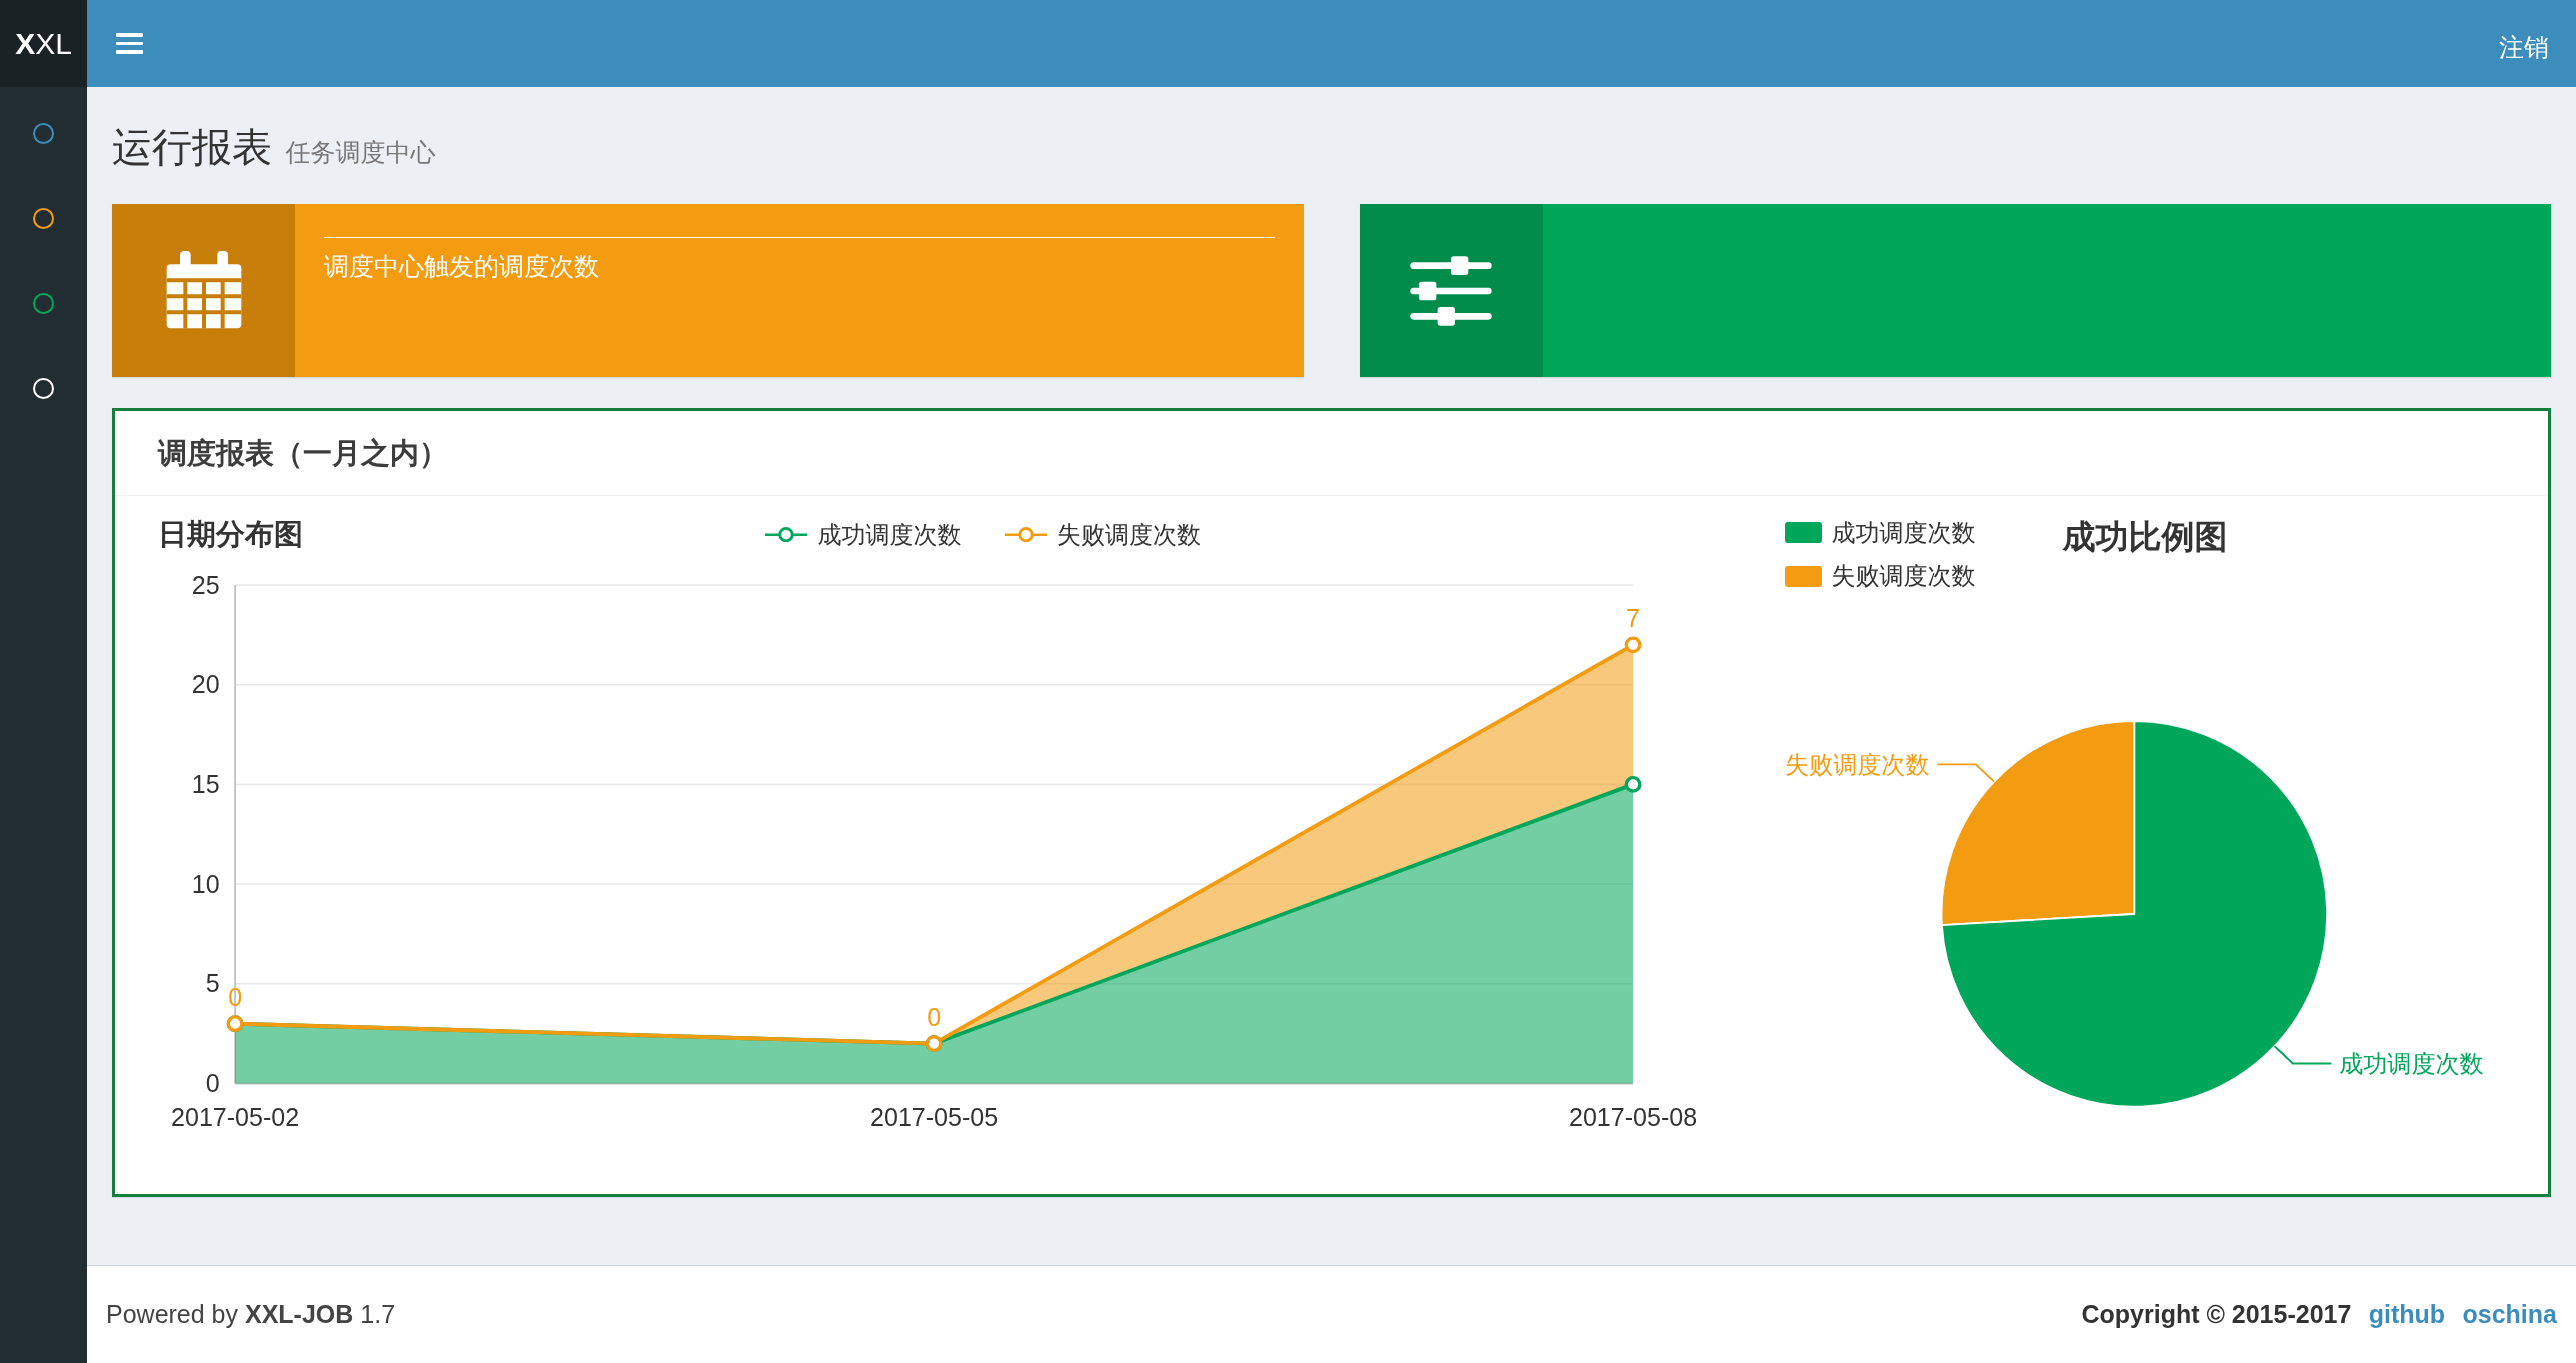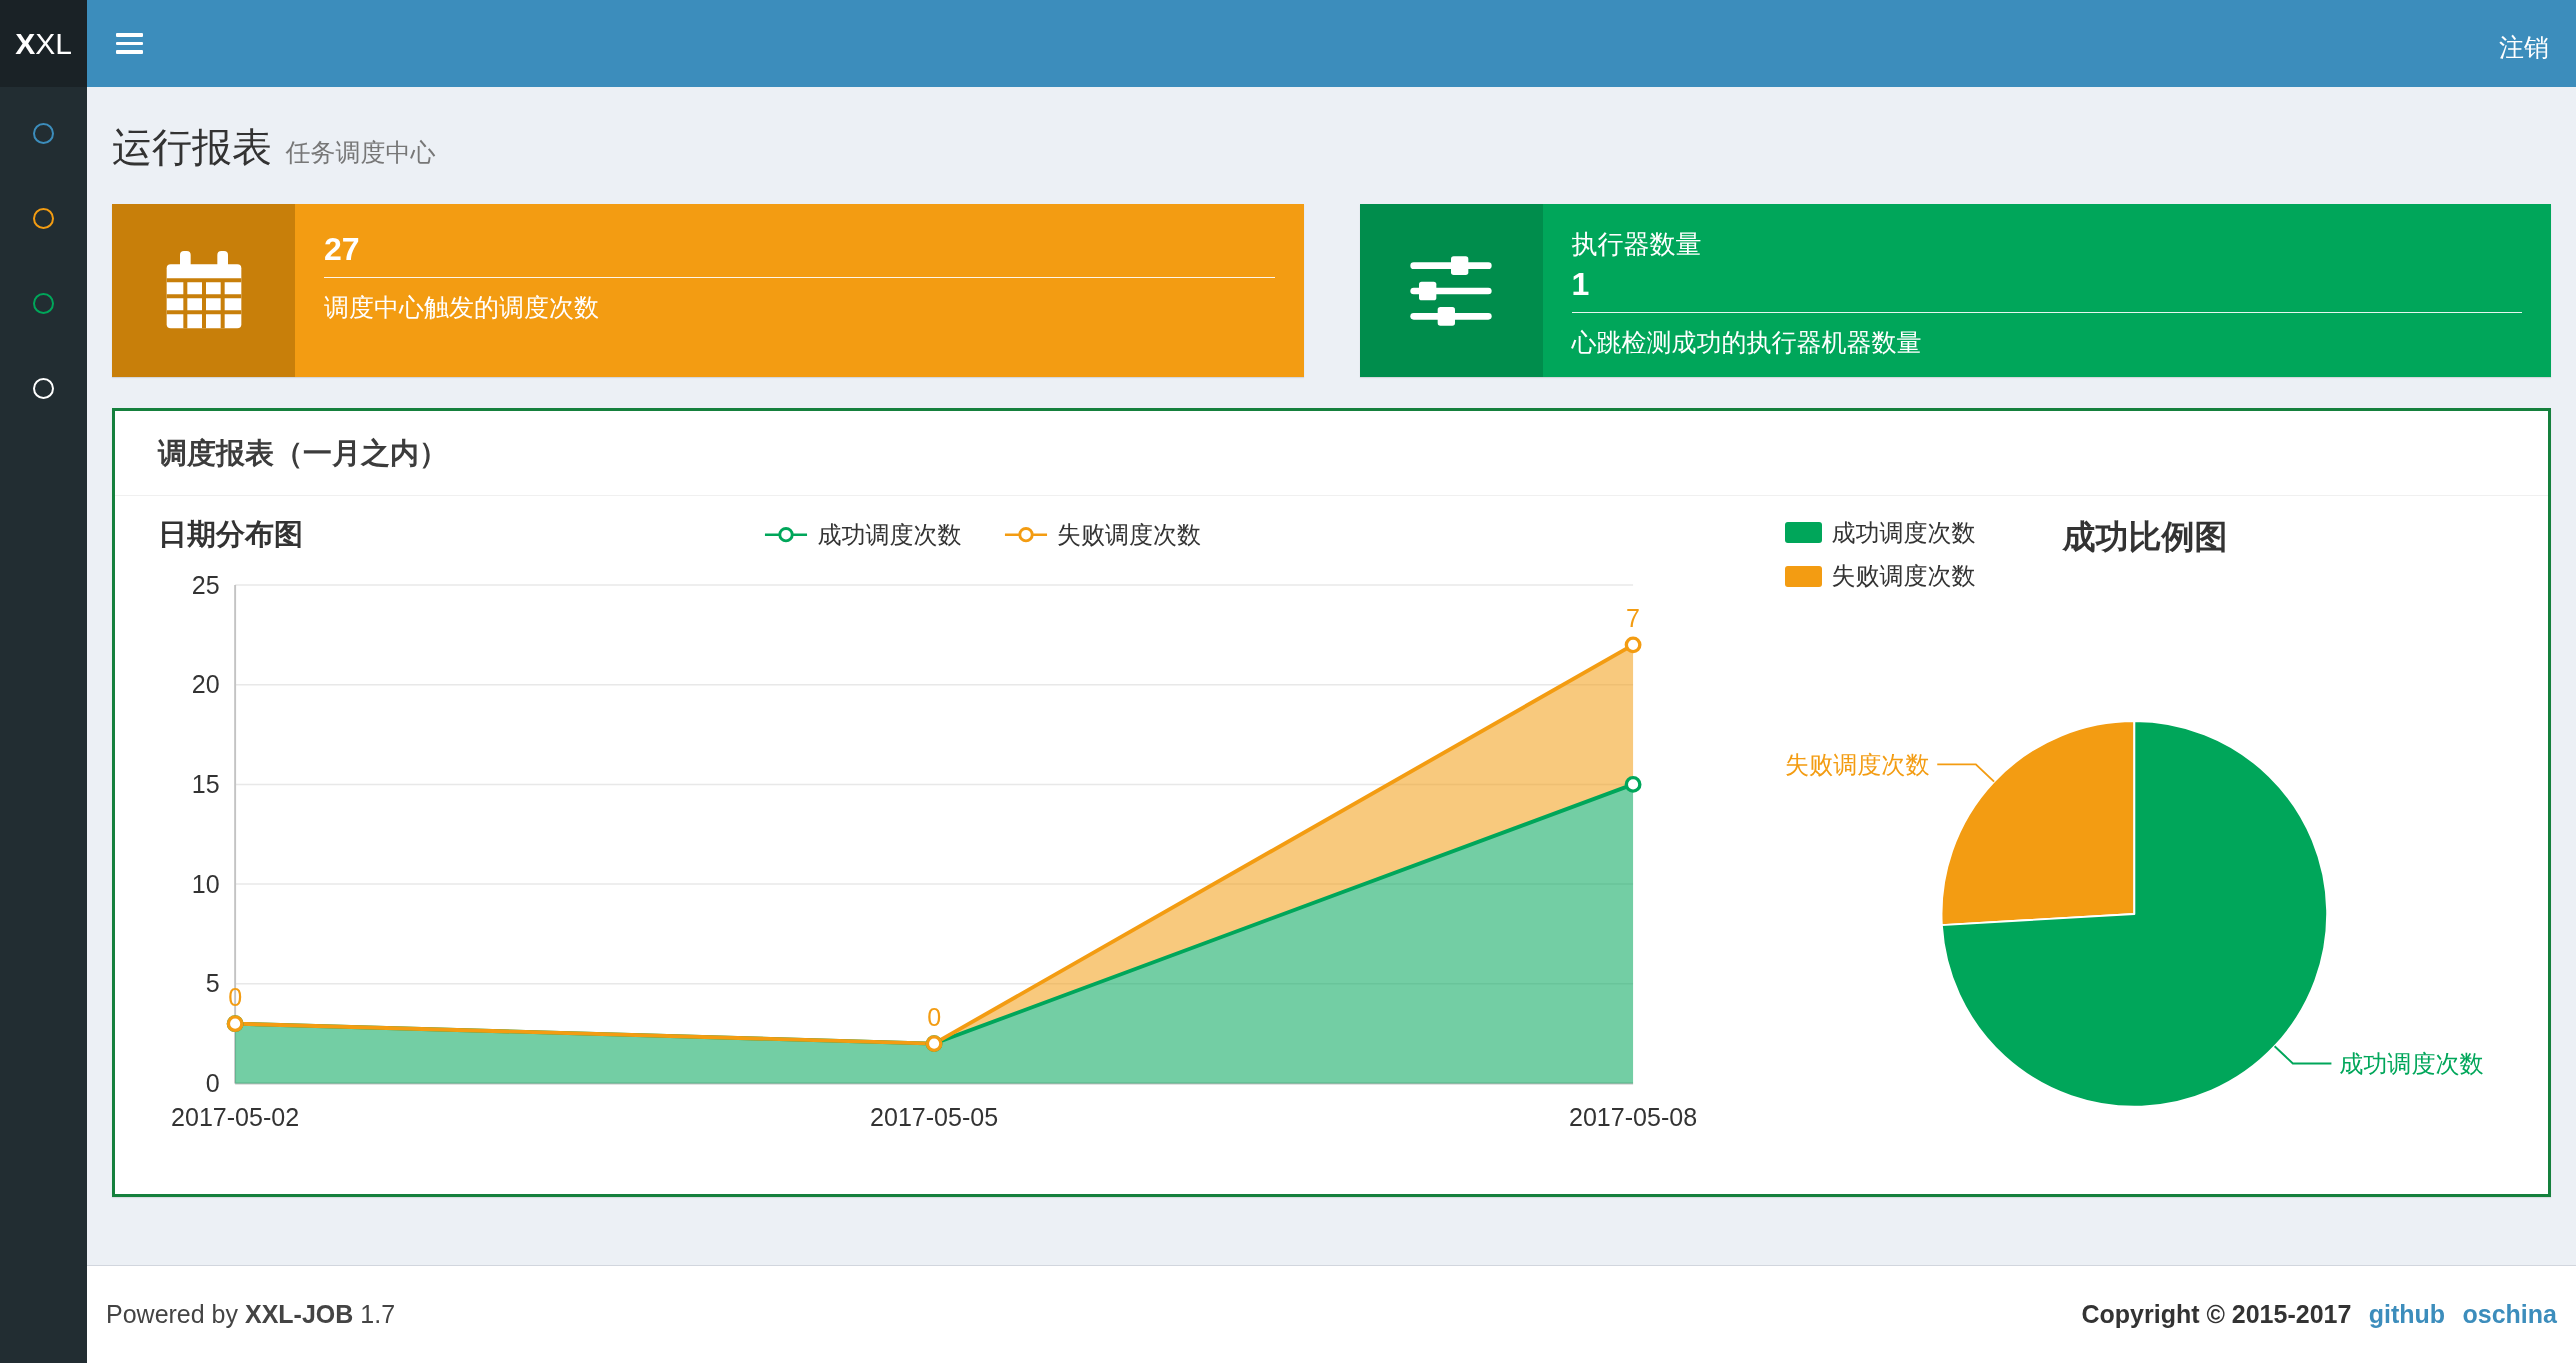--- a/index.html
+++ b/index.html
@@ -110,46 +110,39 @@
             <line x1="8" y1="28" x2="64" y2="28"></line>
             <line x1="22" y1="28" x2="22" y2="64"></line>
             <line x1="36" y1="28" x2="36" y2="64"></line>
             <line x1="50" y1="28" x2="50" y2="64"></line>
             <line x1="8" y1="40" x2="64" y2="40"></line>
             <line x1="8" y1="52" x2="64" y2="52"></line>
           </g>
         </svg>
       </div>
       <div class="info-content" data-interactable="false">
-        <div class="info-value" data-interactable="false">27</div>
         <div class="info-divider" data-interactable="false"></div>
         <div class="info-desc" data-interactable="false">调度中心触发的调度次数</div>
       </div>
     </div>
 
     <div class="info-box" data-interactable="false" style="background: rgb(0, 166, 90);">
       <div class="info-icon" data-interactable="false" style="background: rgb(0, 141, 76);">
         <svg width="96" height="96" viewBox="0 0 72 72">
           <g stroke="#fff" stroke-width="5" stroke-linecap="round">
             <line x1="8" y1="17" x2="64" y2="17"></line>
             <line x1="8" y1="36" x2="64" y2="36"></line>
             <line x1="8" y1="55" x2="64" y2="55"></line>
           </g>
           <g fill="#fff">
             <rect x="36" y="10" width="13" height="14" rx="2"></rect>
             <rect x="12" y="29" width="13" height="14" rx="2"></rect>
             <rect x="26" y="48" width="13" height="14" rx="2"></rect>
           </g>
         </svg>
-      </div>
-      <div class="info-content" data-interactable="false">
-        <div class="info-title" data-interactable="false">执行器数量</div>
-        <div class="info-value" data-interactable="false">1</div>
-        <div class="info-divider" data-interactable="false"></div>
-        <div class="info-desc" data-interactable="false">心跳检测成功的执行器机器数量</div>
       </div>
     </div>
 
   </div>
 
   <div class="panel" data-interactable="false">
     <div class="panel-header" data-interactable="false">
       <span data-interactable="false">调度报表（一月之内）</span>
     </div>
     <div class="panel-body" data-interactable="false">

